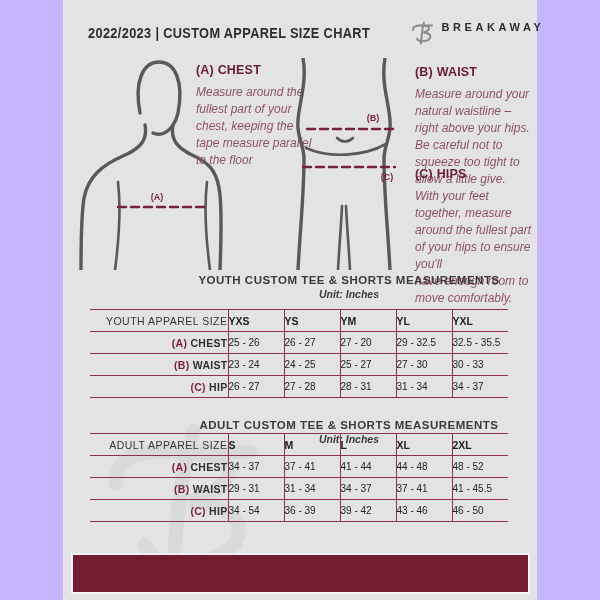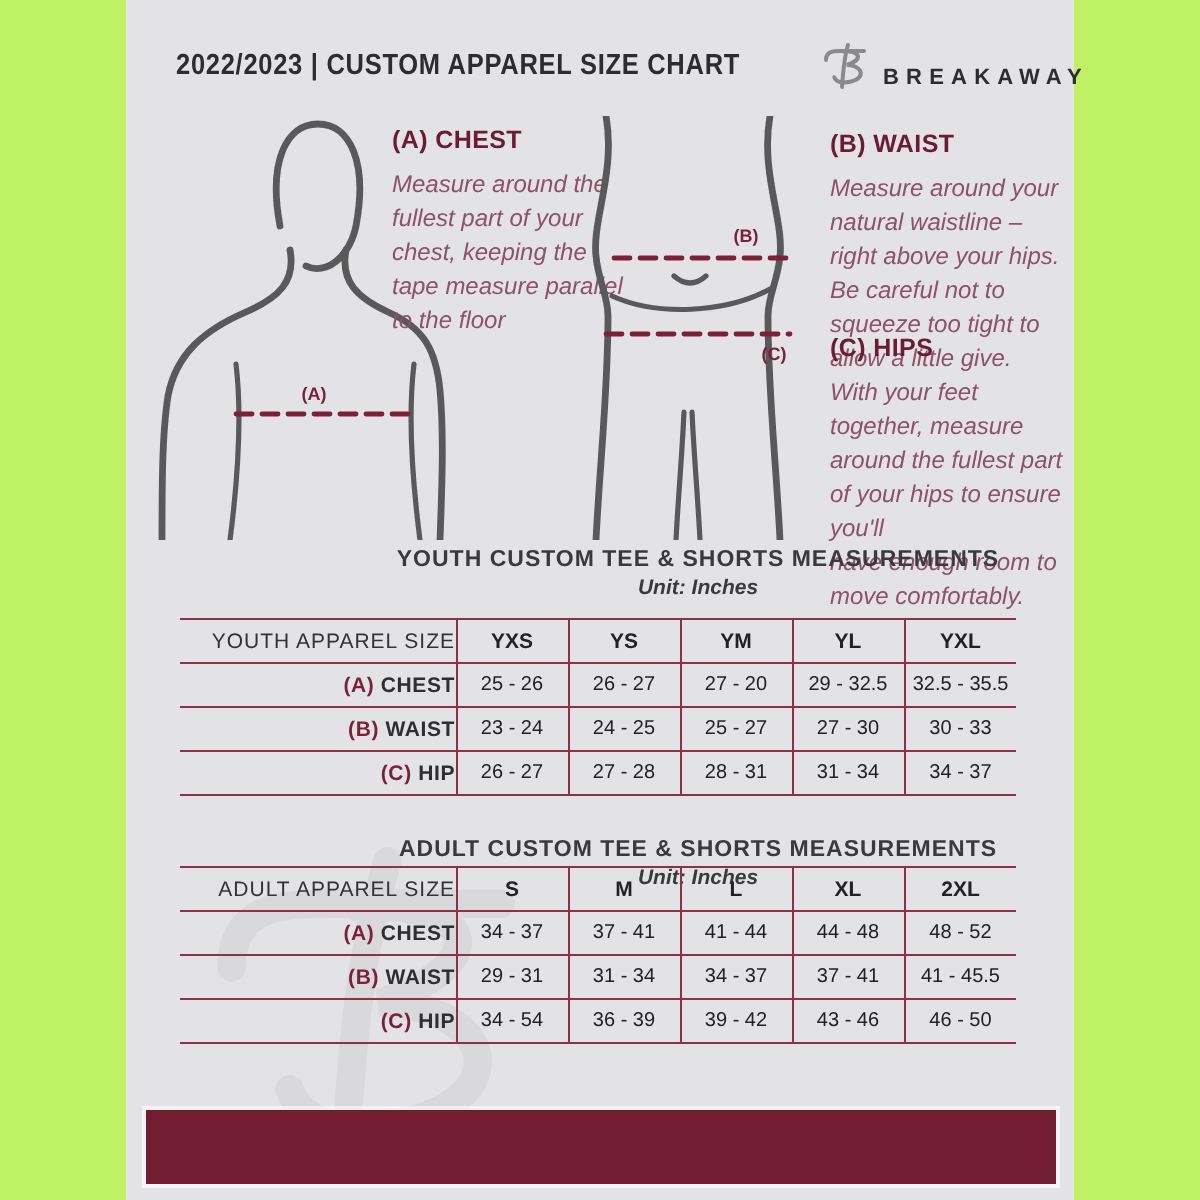--- a/index.html
+++ b/index.html
@@ -1,25 +1,25 @@
 <!DOCTYPE html>
 <html><head>
 <meta charset="utf-8">
 <style>
   html,body{margin:0;padding:0;background:#ffffff;}
-  .canvas{position:relative;width:600px;height:600px;background:#bef264;overflow:hidden;
+  .canvas{position:relative;width:600px;height:600px;background:#c4b5fd;overflow:hidden;
           font-family:"Liberation Sans",sans-serif;}
   .page{position:absolute;left:63px;top:0;width:474px;height:600px;background:#e3e3e5;}
 
   
   .header{position:absolute;left:25px;right:24px;top:19px;height:28px;
           display:flex;align-items:center;justify-content:space-between;z-index:2;}
   .hdr-title{font-size:14.5px;font-weight:bold;color:#2d2d2d;letter-spacing:.4px;
              display:inline-block;transform:scaleX(.88);transform-origin:left center;white-space:nowrap;}
-  .brand{display:flex;align-items:flex-end;gap:7px;}
+  .brand{display:flex;align-items:flex-start;gap:7px;}
   .brand-name{font-size:11px;font-weight:bold;color:#2d2d2d;letter-spacing:3.6px;}
   .logo{width:26px;height:24px;color:#8a8a8a;}
 
   
   .diagrams{position:absolute;left:0;top:55px;width:474px;height:215px;z-index:2;}
   .fig{position:absolute;}
   .fig path,.fig line{fill:none;stroke:#595959;stroke-width:3.4;stroke-linecap:round;}
   .fig .dash{stroke:#7c1f38;stroke-width:2.4;stroke-dasharray:8 5;}
   .fig .thin{stroke-width:2.6;}
   .fig text{font-family:"Liberation Sans",sans-serif;font-size:9px;font-weight:bold;fill:#7c1f38;}
@@ -31,21 +31,21 @@
   
   .sec-title{position:absolute;left:0;width:572px;text-align:center;z-index:2;}
   .sec-title .t{font-size:11.5px;font-weight:bold;color:#3a3a3a;letter-spacing:.5px;}
   .sec-title .u{font-size:10.5px;font-style:italic;font-weight:bold;color:#3a3a3a;margin-top:2px;}
 
   
   table.size{position:absolute;left:27px;width:418px;border-collapse:collapse;table-layout:fixed;z-index:2;}
   table.size col.c0{width:138px;}
   table.size col.cn{width:56px;}
   table.size td{border-top:1.5px solid #8f3049;border-bottom:1.5px solid #8f3049;
-                font-size:10px;color:#222;height:21px;text-align:center;padding:0;}
+                font-size:10px;color:#222;height:21px;text-align:left;padding:0;}
   table.size td + td{border-left:1.2px solid #8f3049;}
   table.size td.first{text-align:right;padding-left:13px;letter-spacing:.3px;}
   table.size tr.head td{font-weight:bold;font-size:10.5px;}
   table.size tr.head td.first{font-weight:normal;font-size:10.5px;letter-spacing:.5px;color:#333;}
   table.size .key{color:#7c1f38;font-weight:bold;}
   table.size td.first .lbl{font-weight:bold;color:#2f2f2f;}
   table.size tr:not(.head) td.first{font-size:10.5px;}
 
   
   .watermark{position:absolute;left:24px;top:420px;width:185px;height:170px;color:#d9d9db;z-index:1;}

